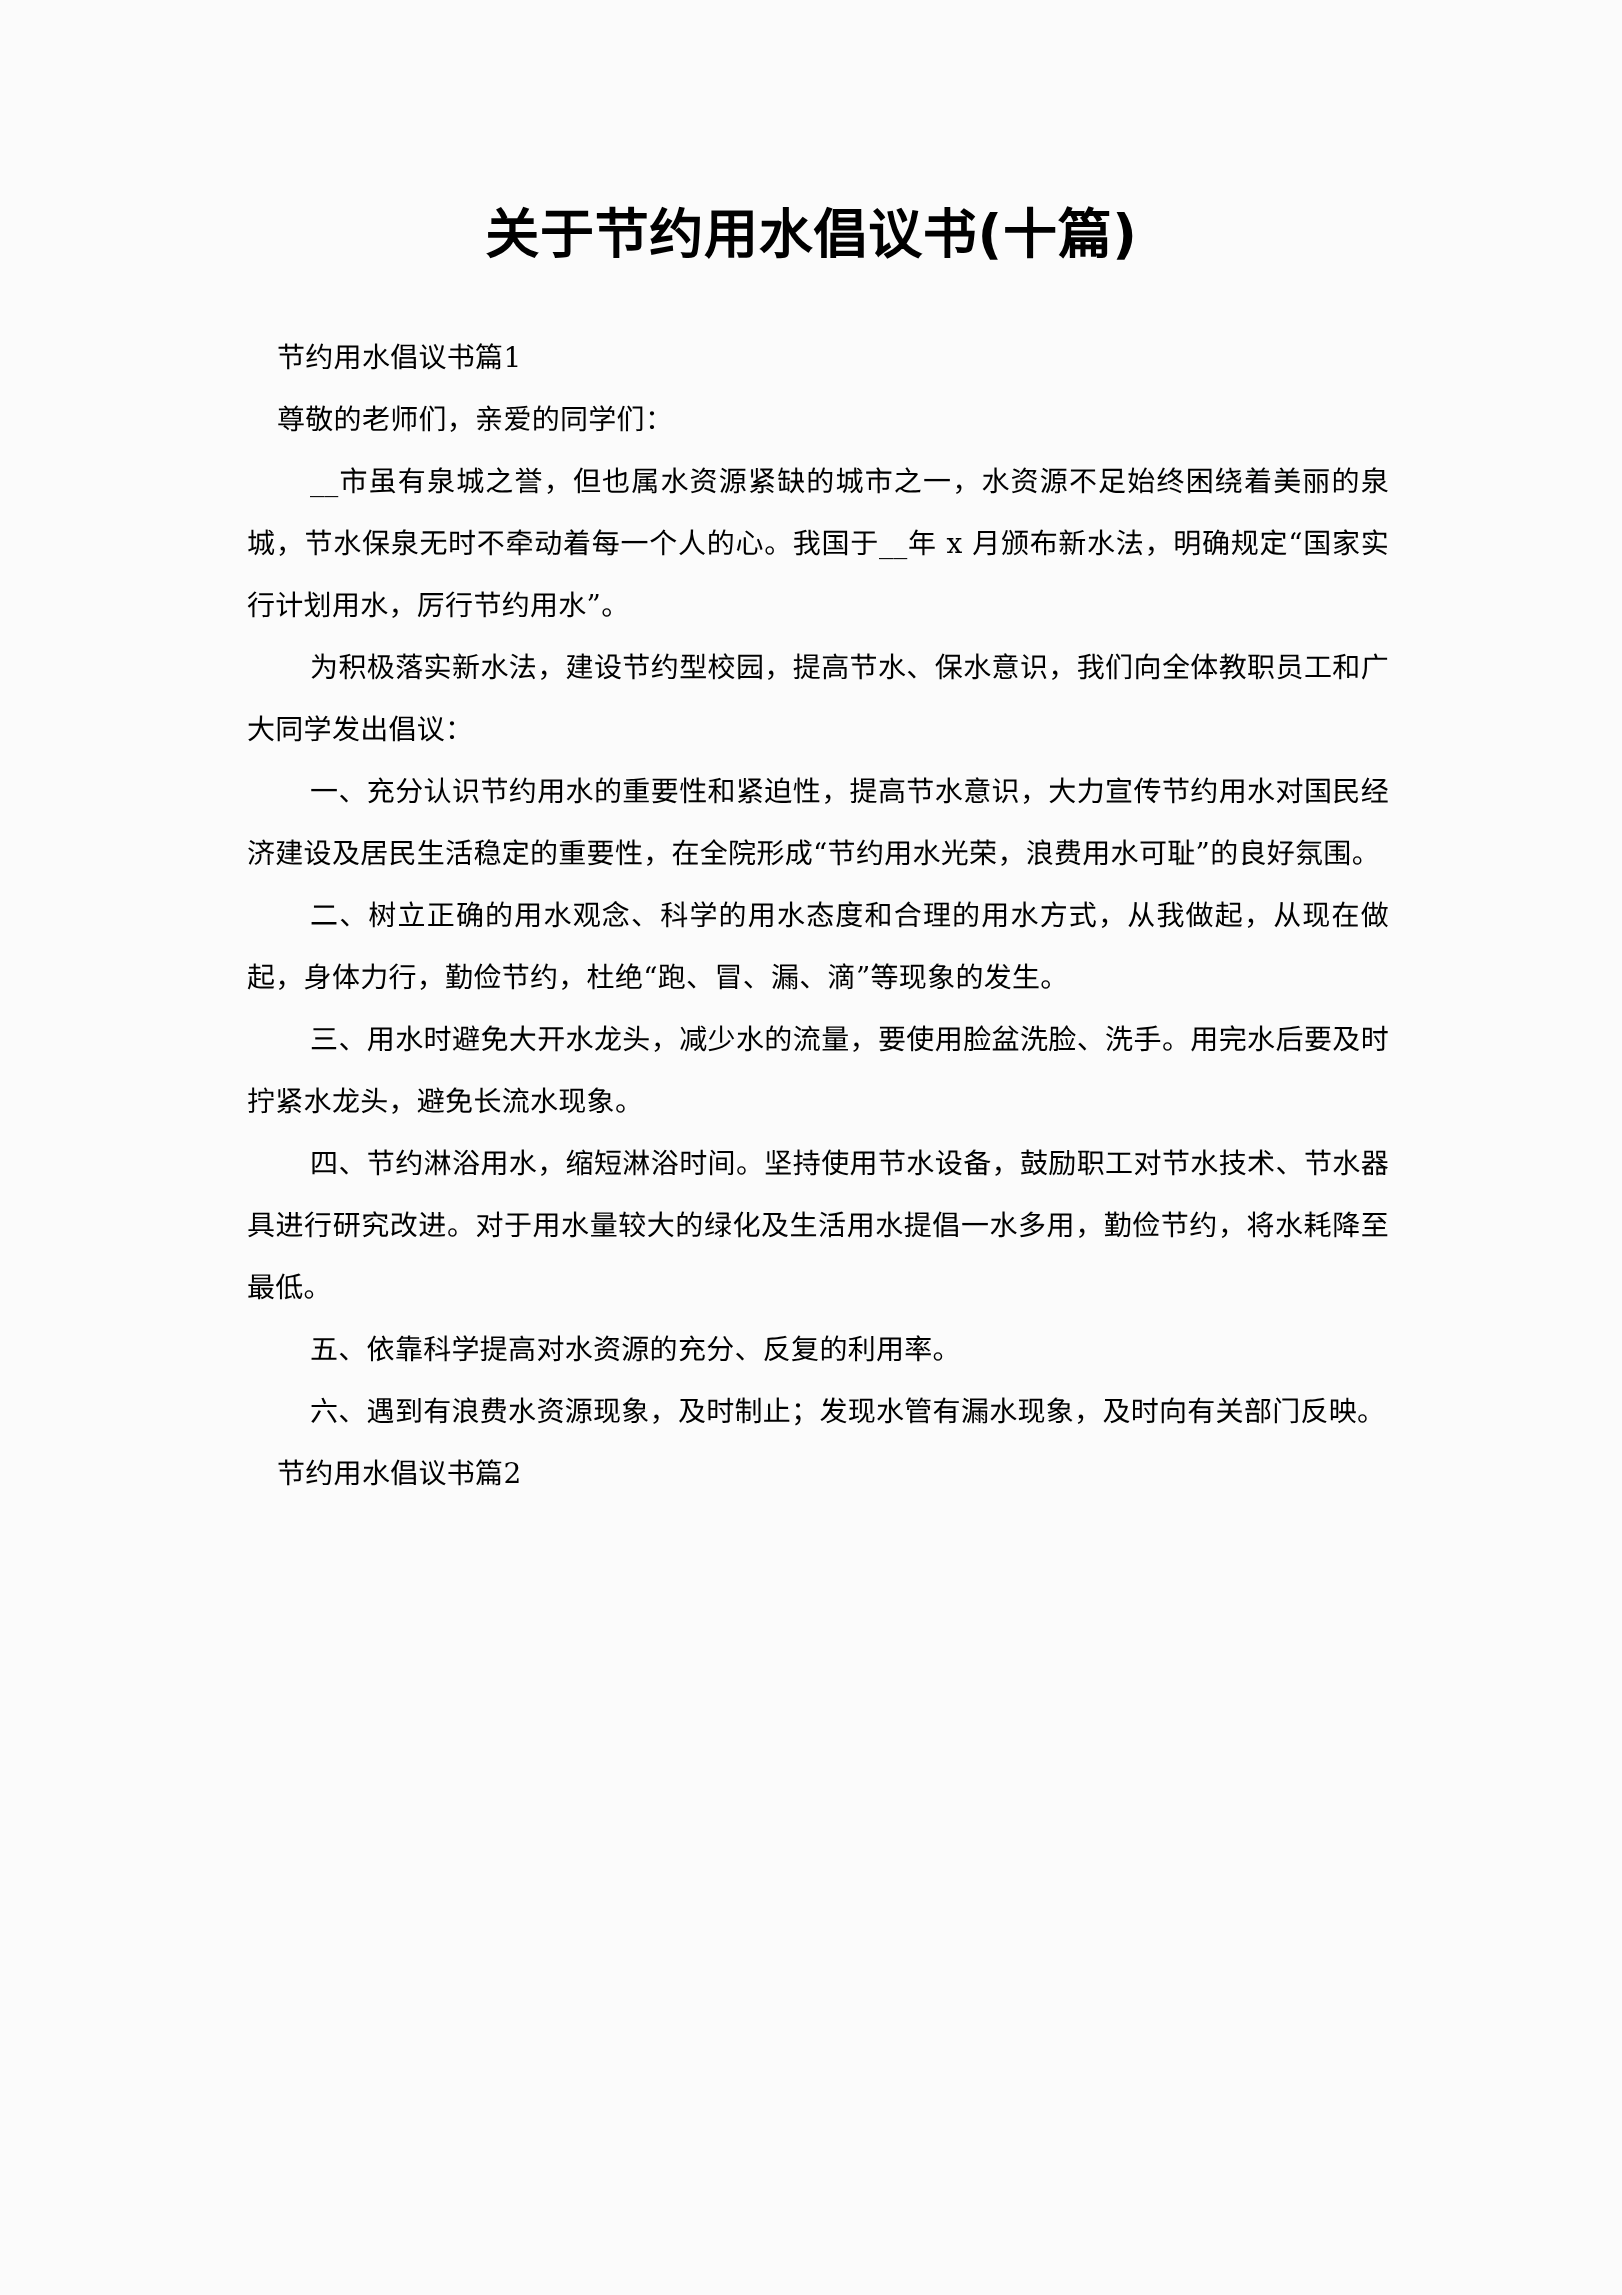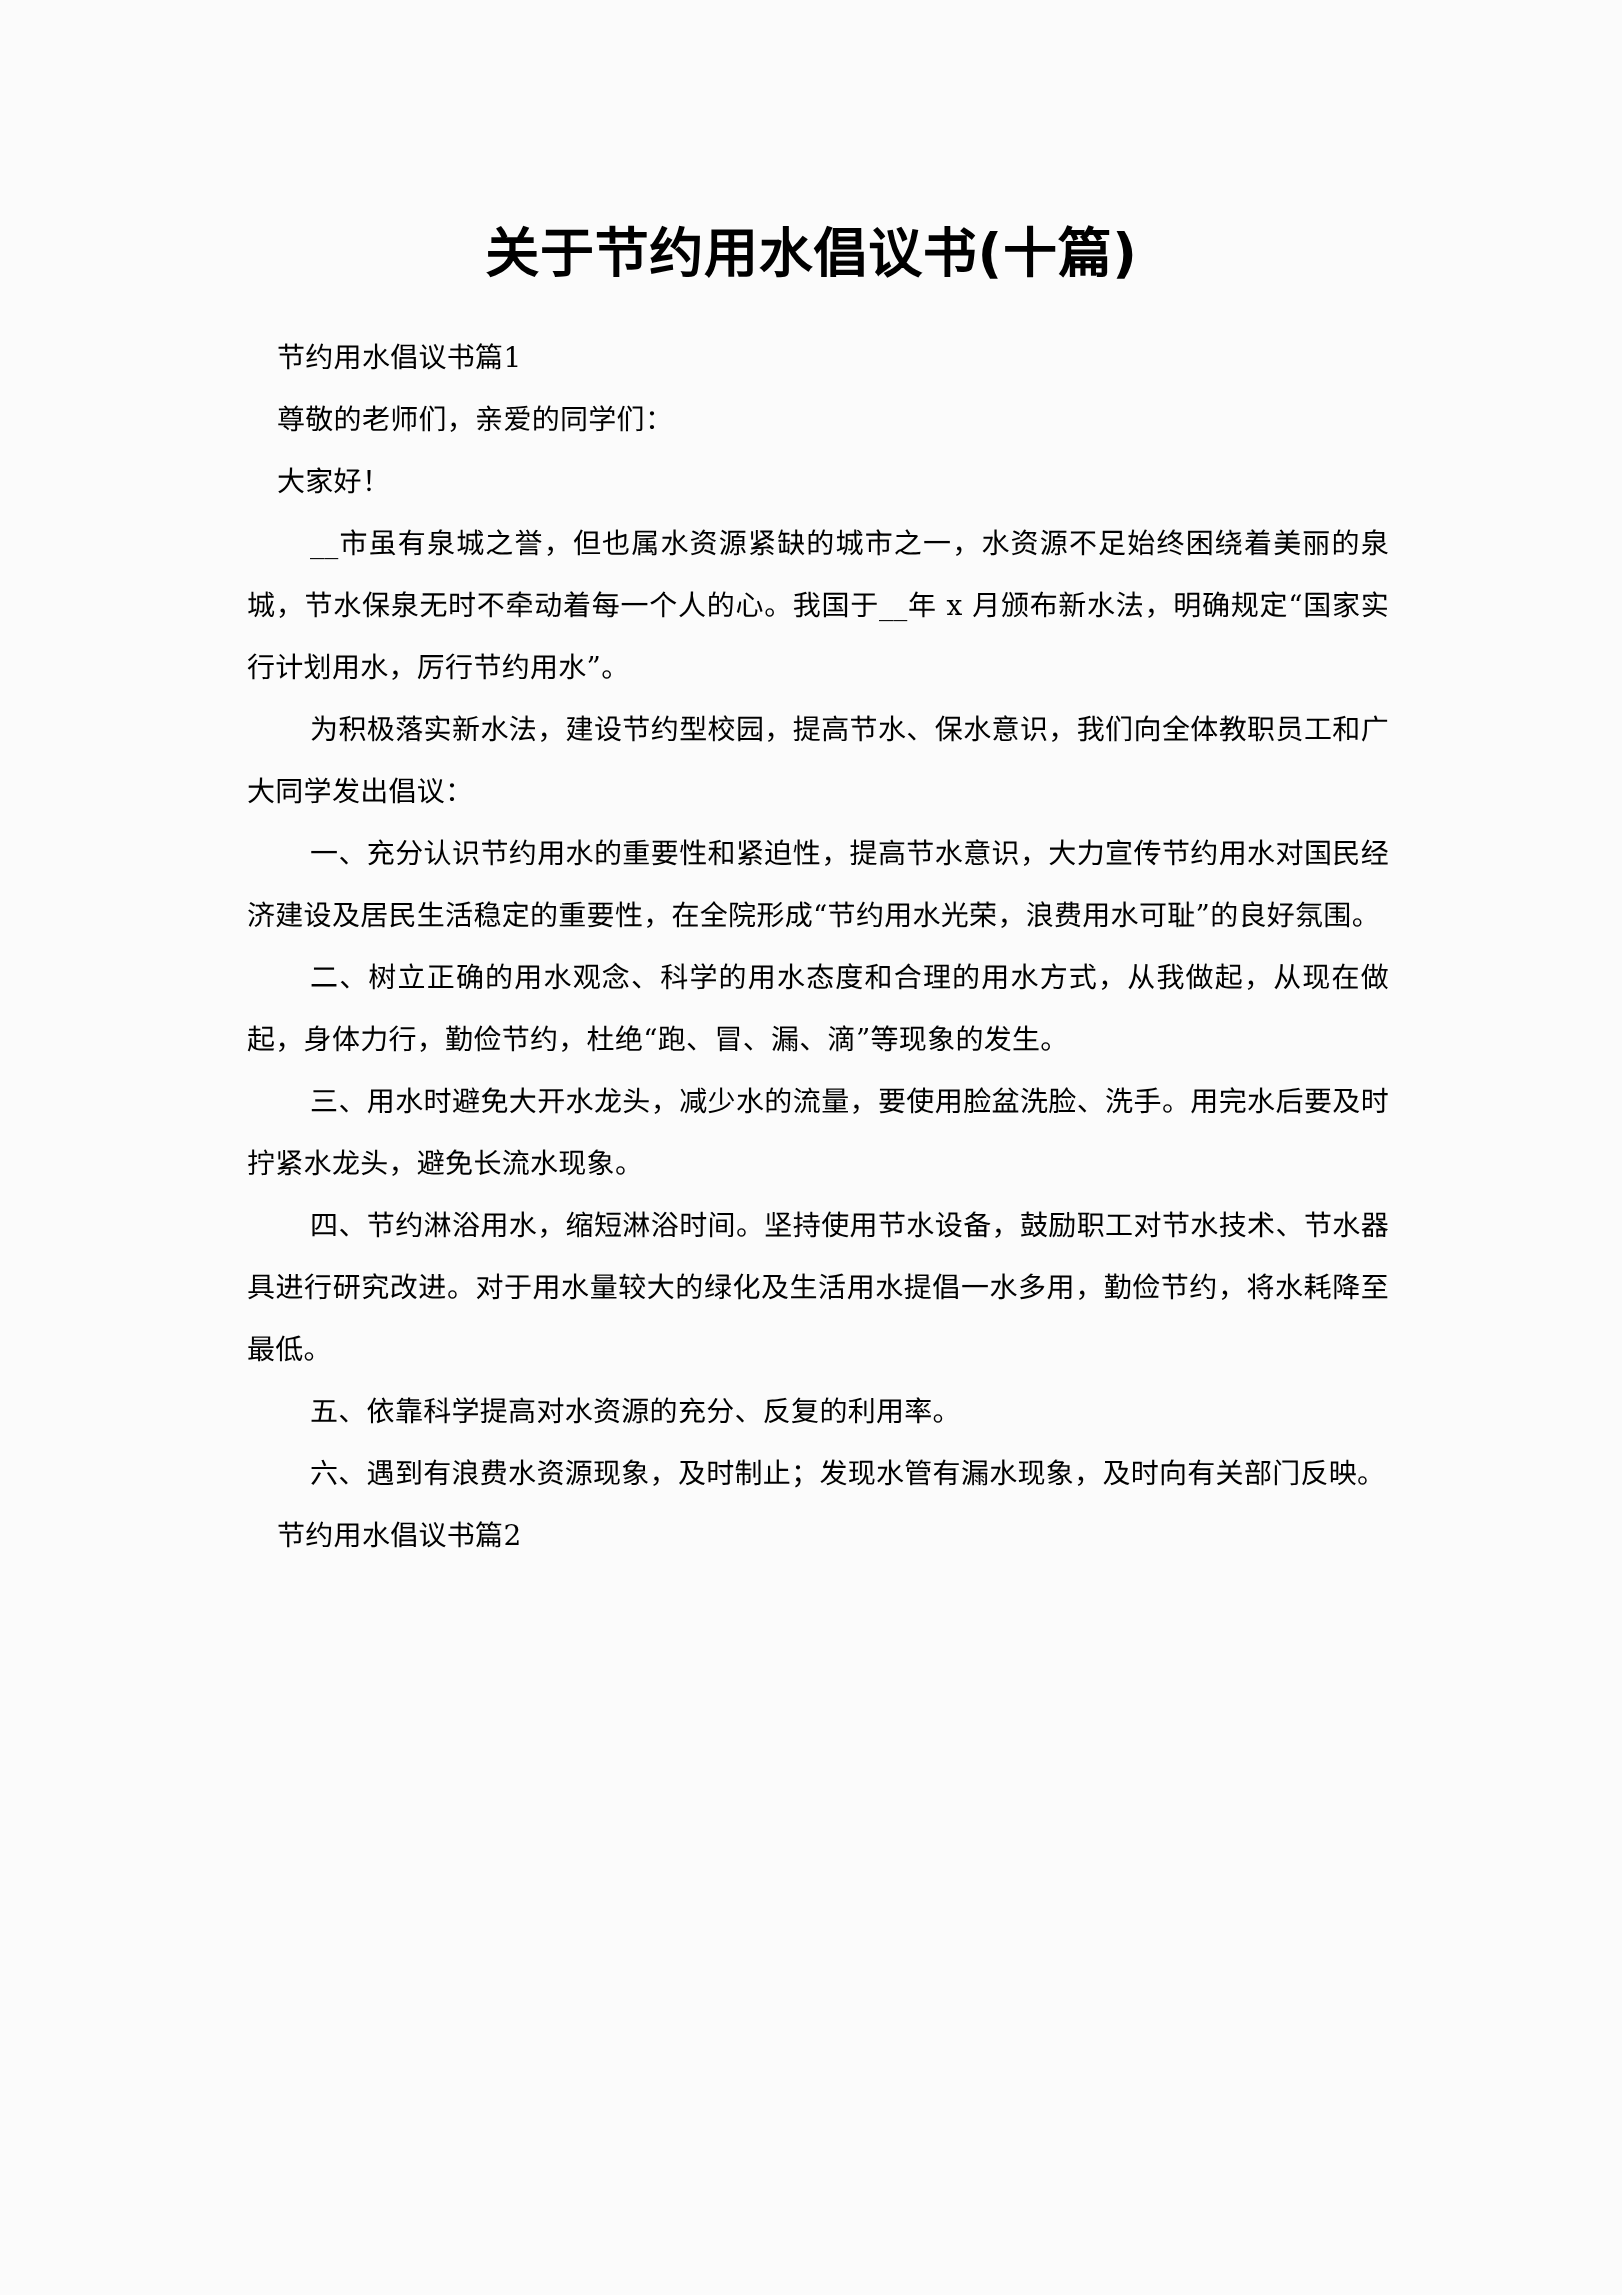--- a/index.html
+++ b/index.html
@@ -17,21 +17,21 @@
     box-sizing: border-box;
     overflow: hidden;
     font-family: "DejaVu Serif", "Liberation Serif", serif;
     color: #000000;
     -webkit-font-smoothing: antialiased;
   }
 
   
   .doc-title {
     position: absolute;
-    top: 184px;
+    top: 165px;
     left: 0;
     width: 1623px;
     text-align: center;
     font-size: 54px;
     font-weight: bold;
     line-height: 1.25;
     letter-spacing: 0.7px;
     font-family: "DejaVu Sans", "Liberation Sans", sans-serif;
     white-space: nowrap;
   }
@@ -74,21 +74,20 @@
 <div class="page">
 
   <h1 class="doc-title">关于节约用水倡议书(十篇)</h1>
 
   <div class="body-block">
 
     <p class="para lead">节约用水倡议书篇1</p>
 
     <p class="para lead">尊敬的老师们，亲爱的同学们：</p>
 
-    <p class="para lead">大家好！</p>
 
 
     <p class="para indent">__市虽有泉城之誉，但也属水资源紧缺的城市之一，水资源不足始终困绕着美丽的泉城，节水保泉无时不牵动着每一个人的心。我国于__年 x 月颁布新水法，明确规定“国家实行计划用水，厉行节约用水”。</p>
 
     <p class="para indent">为积极落实新水法，建设节约型校园，提高节水、保水意识，我们向全体教职员工和广大同学发出倡议：</p>
 
     <p class="para indent">一、充分认识节约用水的重要性和紧迫性，提高节水意识，大力宣传节约用水对国民经济建设及居民生活稳定的重要性，在全院形成“节约用水光荣，浪费用水可耻”的良好氛围。</p>
 
     <p class="para indent">二、树立正确的用水观念、科学的用水态度和合理的用水方式，从我做起，从现在做起，身体力行，勤俭节约，杜绝“跑、冒、漏、滴”等现象的发生。</p>
 

